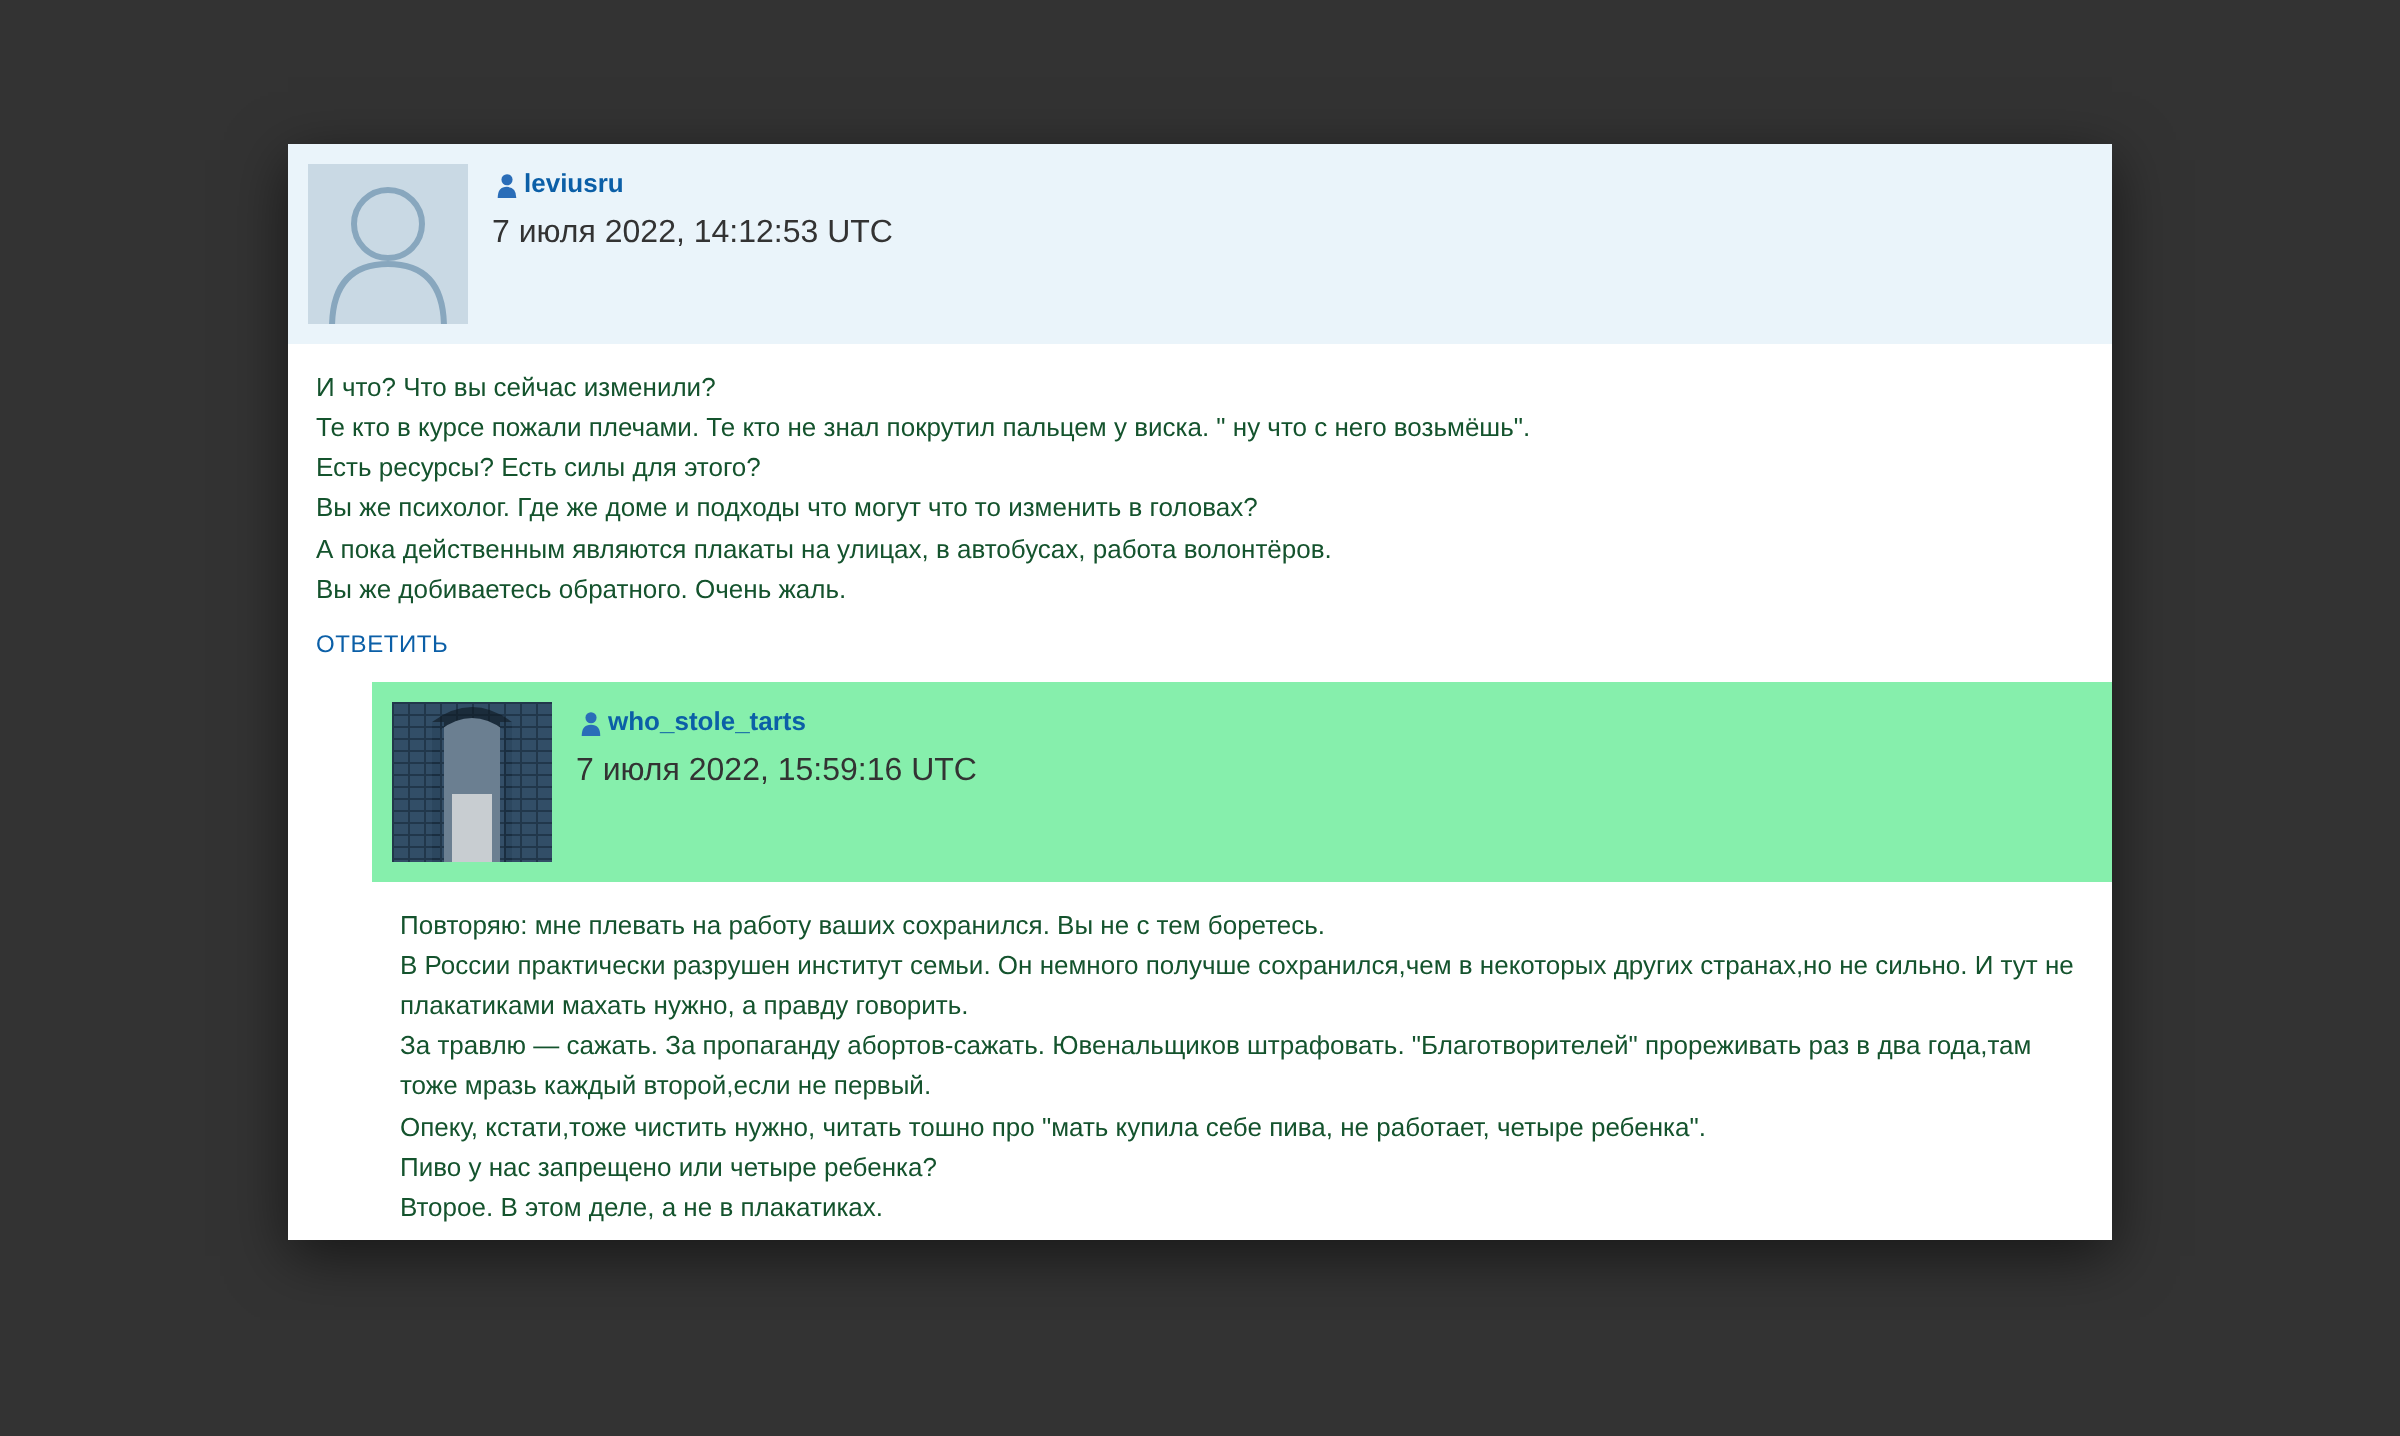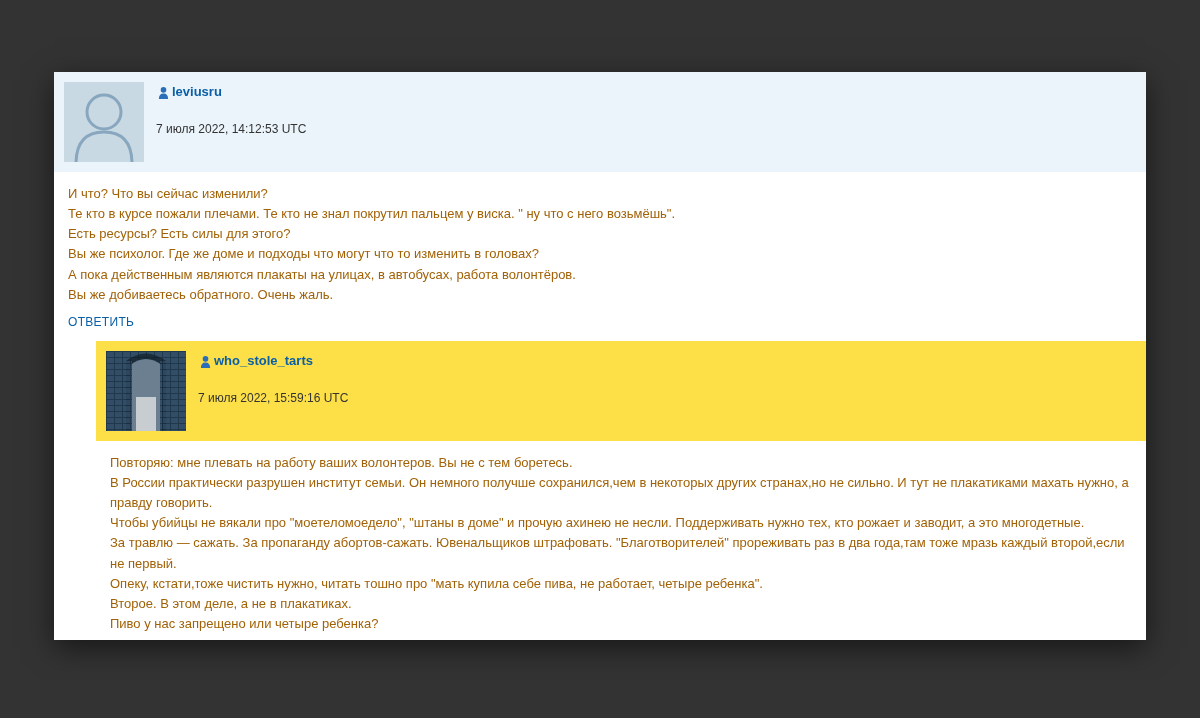--- a/index.html
+++ b/index.html
@@ -11,21 +11,21 @@
       background: #333;
       font-family: Verdana, Arial, sans-serif;
       font-size: 13px;
       color: #222;
       display: flex;
       justify-content: center;
       align-items: flex-start;
       padding: 72px 0 40px 0;
     }
     .card {
-      width: 1092px;
+      width: 912px;
       background: #fff;
       box-shadow: 0 8px 28px rgba(0,0,0,0.55);
     }
     .comment {
       padding: 0;
     }
     .comment-header {
       display: flex;
       align-items: flex-start;
       background: #eaf4fa;
@@ -65,43 +65,43 @@
       height: 13px;
     }
     .username {
       color: #0b5fa7;
       font-weight: bold;
       font-size: 13px;
       text-decoration: none;
     }
     .timestamp {
       color: #333;
-      font-size: 12px;
-      margin-top: 21px;
+      font-size: 16px;
+      margin-top: 7px;
     }
     .comment-body {
       padding: 12px 14px 6px 14px;
       line-height: 1.55;
-      color: #a16207;
+      color: #14532d;
       font-size: 13px;
     }
     .reply-link {
       display: inline-block;
       padding: 4px 14px 12px 14px;
       color: #0b5fa7;
       font-weight: normal;
       font-size: 12px;
       letter-spacing: 0.3px;
       cursor: pointer;
     }
     .nested {
       padding-left: 42px;
     }
     .nested .comment-header {
-      background: #fde047;
+      background: #86efac;
     }
     .avatar-photo {
       width: 80px;
       height: 80px;
       position: relative;
       overflow: hidden;
     }
     .avatar-photo svg {
       width: 100%;
       height: 100%;
@@ -173,24 +173,23 @@
                 <circle cx="7" cy="4.2" r="3" fill="#2a6db8"></circle>
                 <path d="M 2 14 Q 2 8 7 8 Q 12 8 12 14 Z" fill="#2a6db8"></path>
               </svg>
             </span>
             <a class="username">who_stole_tarts</a>
           </div>
           <div class="timestamp">7 июля 2022, 15:59:16 UTC</div>
         </div>
       </div>
       <div class="comment-body">
-        <div>Повторяю: мне плевать на работу ваших волонтеров. Вы не с тем боретесь.</div>
+        <div>Повторяю: мне плевать на работу ваших сохранился. Вы не с тем боретесь.</div>
         <div>В России практически разрушен институт семьи. Он немного получше сохранился,чем в некоторых других странах,но не сильно. И тут не плакатиками махать нужно, а правду говорить.</div>
-        <div>Чтобы убийцы не вякали про "моетеломоедело", "штаны в доме" и прочую ахинею не несли. Поддерживать нужно тех, кто рожает и заводит, а это многодетные.</div>
         <div>За травлю — сажать. За пропаганду абортов-сажать. Ювенальщиков штрафовать. "Благотворителей" прореживать раз в два года,там тоже мразь каждый второй,если не первый.</div>
         <div>Опеку, кстати,тоже чистить нужно, читать тошно про "мать купила себе пива, не работает, четыре ребенка".</div>
+        <div>Пиво у нас запрещено или четыре ребенка?</div>
         <div>Второе. В этом деле, а не в плакатиках.</div>
-        <div>Пиво у нас запрещено или четыре ребенка?</div>
       </div>
     </div>
   </div>
 
 </div>
 
 </body></html>

